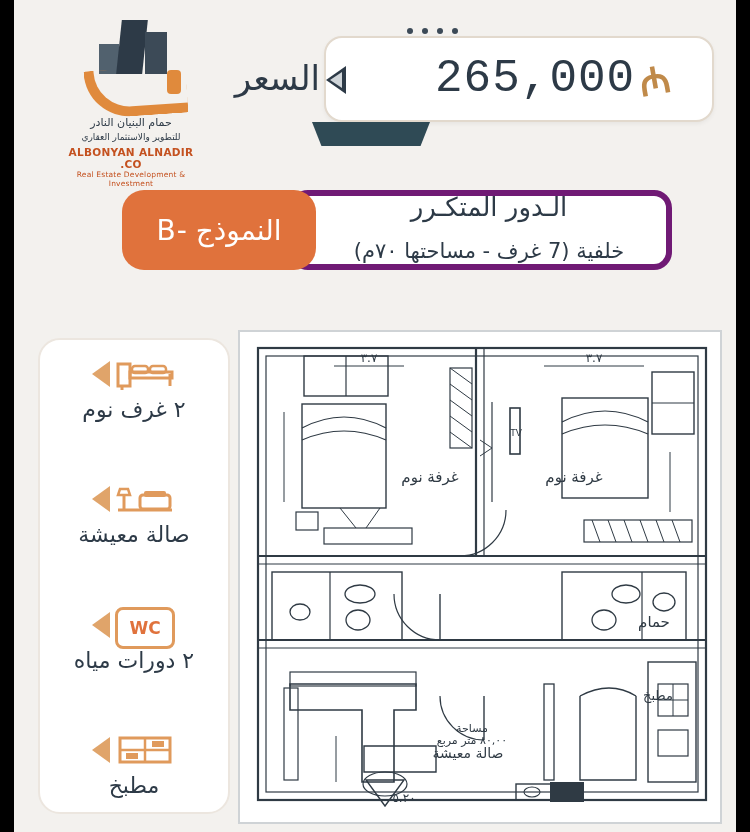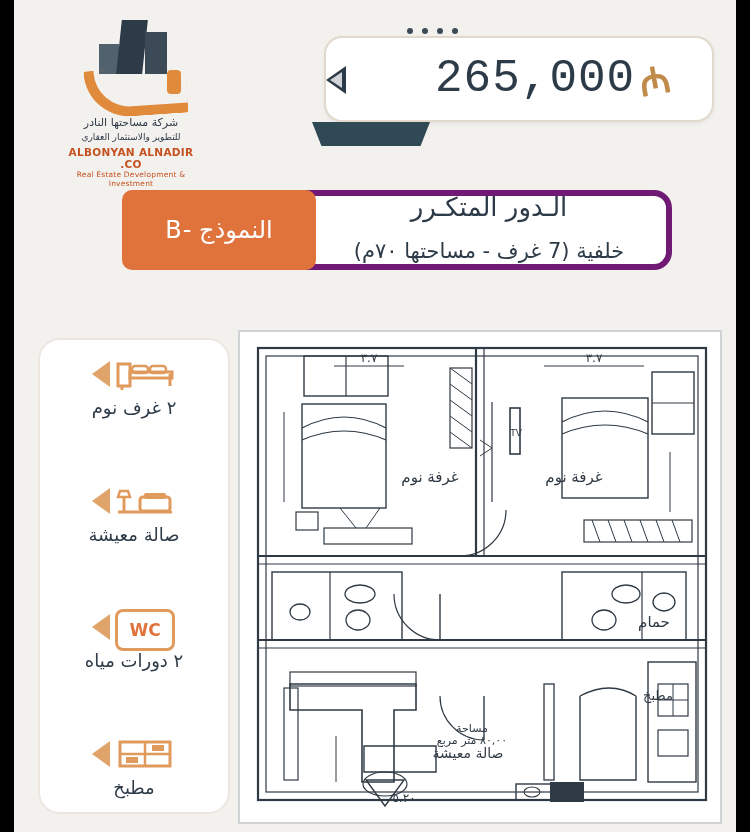--- a/index.html
+++ b/index.html
@@ -236,26 +236,26 @@
     font-size: 21px;
     color: #2d3a47;
   }
   .model-badge {
     position: absolute;
     left: 0;
     top: 0;
     width: 194px;
     height: 80px;
     background: #e0723c;
-    border-radius: 10px;
+    border-radius: 22px;
     display: flex;
     align-items: center;
     justify-content: center;
     color: #fff;
-    font-size: 24px;
+    font-size: 28px;
     letter-spacing: 1px;
   }
 
   
   .features {
     position: absolute;
     left: 38px;
     top: 338px;
     width: 192px;
     height: 476px;
@@ -287,21 +287,21 @@
     position: relative;
   }
   .feat-caret {
     width: 0;
     height: 0;
     border-top: 13px solid transparent;
     border-bottom: 13px solid transparent;
     border-right: 18px solid #e0a46a;
   }
   .feature-label {
-    font-size: 18px;
+    font-size: 22px;
     color: #2d3a47;
     text-align: center;
     letter-spacing: .5px;
   }
   .wc-badge {
     width: 54px;
     height: 36px;
     border: 3px solid #e09a5c;
     border-radius: 8px;
     display: flex;
@@ -344,38 +344,39 @@
   <div class="side-gutter left"></div>
   <div class="side-gutter right"></div>
 
   <div class="dots">
     <i></i>
       <i></i>
       <i></i>
       <i></i>
   </div>
 
+  <div class="price-label">السعر</div>
   <div class="price-arrow"></div>
   <div class="price-arrow-inner"></div>
 
   <div class="price-banner">
     <span class="riyal-symbol">₼</span>
     <span class="price-value">265,000</span>
   </div>
   <div class="banner-tab"></div>
 
   <div class="logo-wrap">
     <div class="logo-mark">
       <div class="logo-block-c"></div>
       <div class="logo-block-a"></div>
       <div class="logo-block-b"></div>
       <div class="logo-swoosh"></div>
       <div class="logo-dot"></div>
     </div>
-    <div class="logo-ar">شركة مساحتها النادر</div>
+    <div class="logo-ar">حمام البنيان النادر</div>
     <div class="logo-ar" style="font-size:9px">للتطوير والاستثمار العقاري</div>
     <div class="logo-en-1">ALBONYAN ALNADIR CO.</div>
     <div class="logo-en-2">Real Estate Development &amp; Investment</div>
   </div>
 
   <div class="model-bar">
     <div class="model-bar-white">
       <div class="model-line1">الـدور المتكـرر</div>
       <div class="model-line2">خلفية (7 غرف - مساحتها ٧٠م)</div>
     </div>

